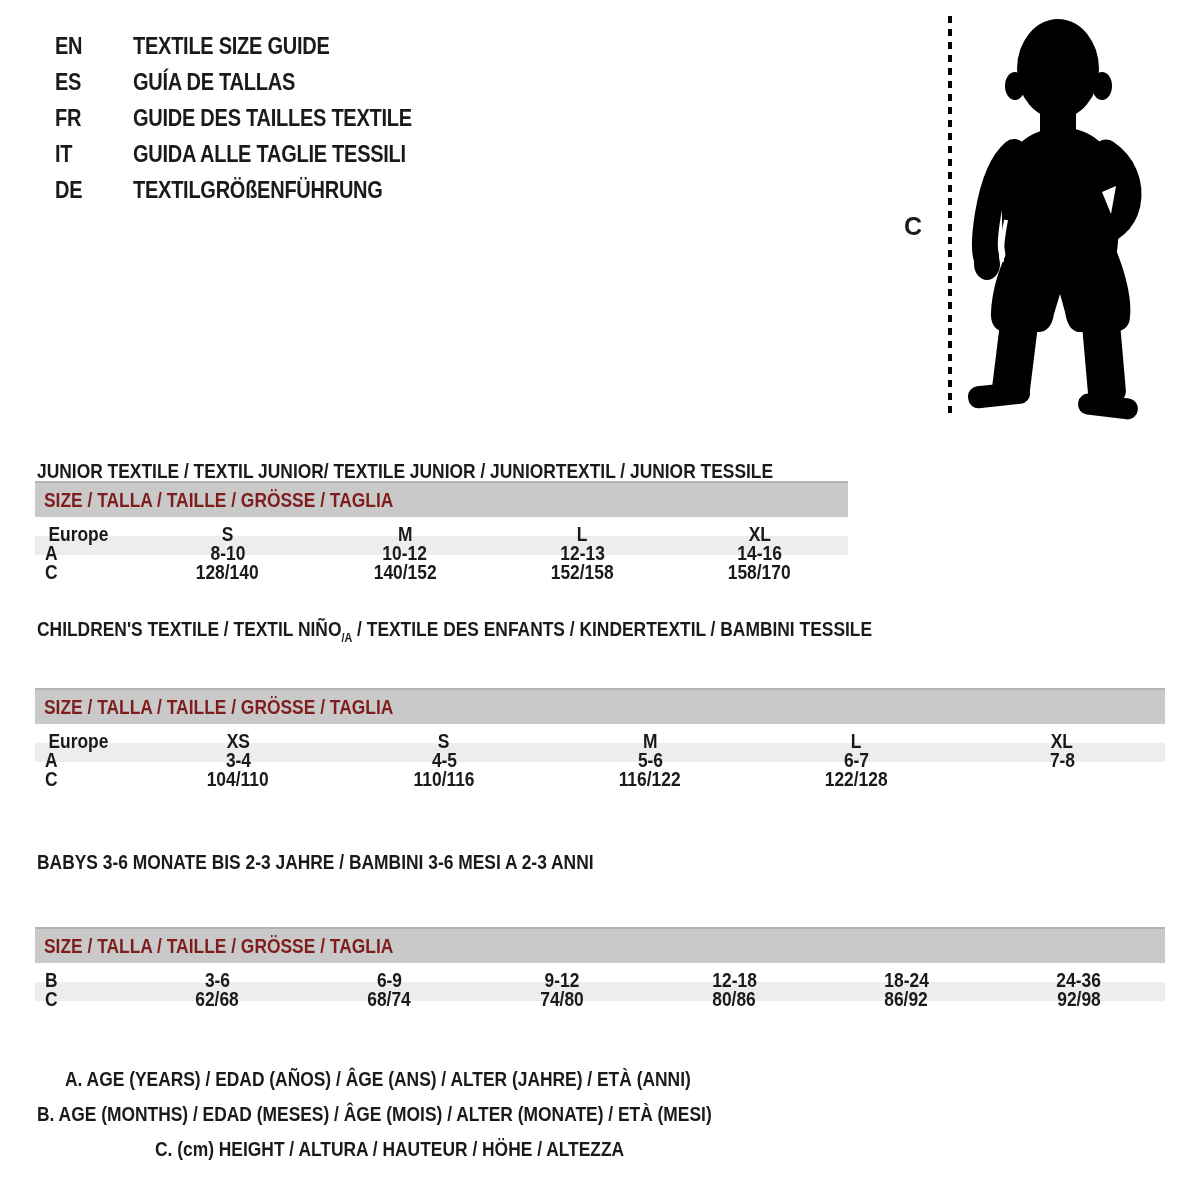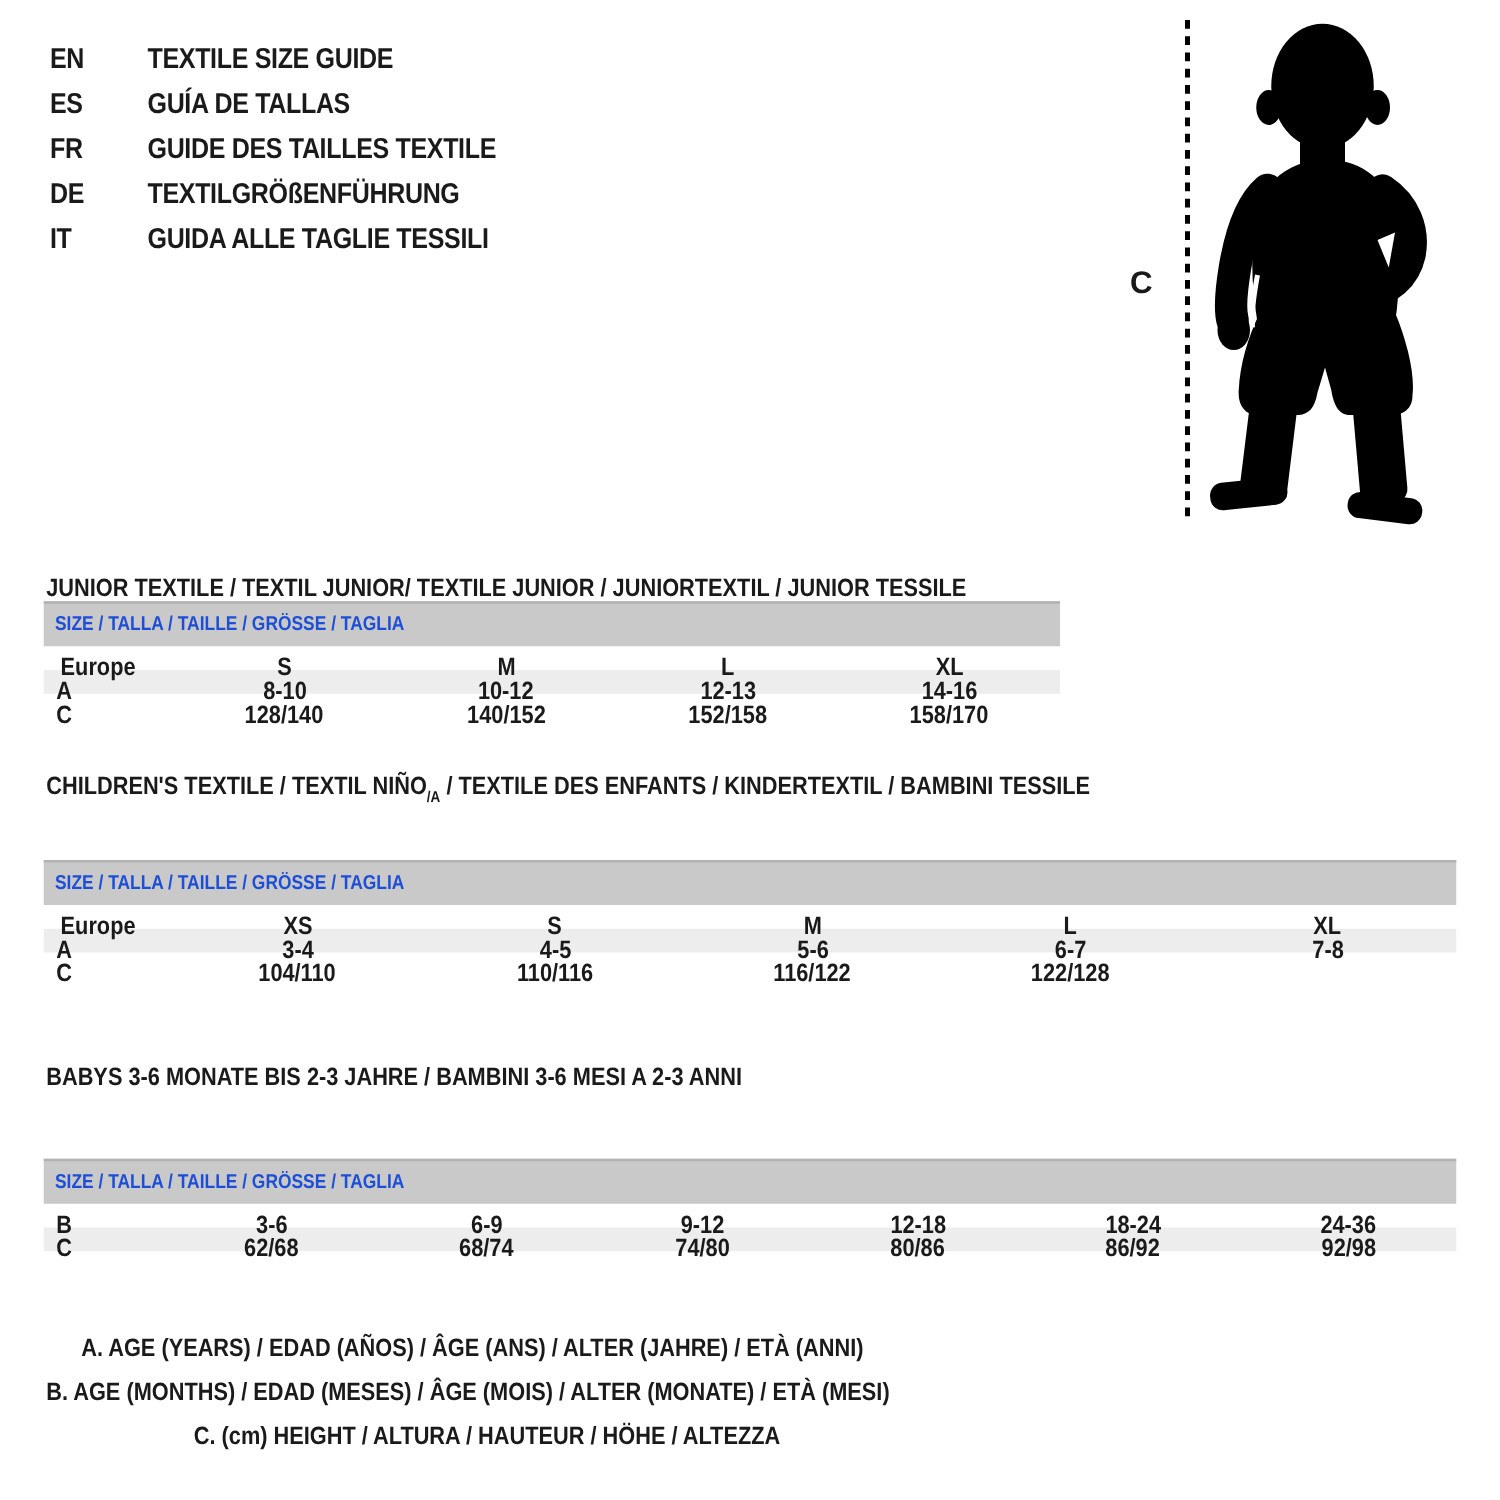--- a/index.html
+++ b/index.html
@@ -6,40 +6,40 @@
   .canvas{
     position:relative;width:1200px;height:1200px;background:#fff;overflow:hidden;
     font-family:"Liberation Sans",sans-serif;font-weight:bold;color:var(--text,#1a1a1a);
   }
   
   .tx{display:inline-block;transform:scaleX(.87);transform-origin:0 50%;white-space:nowrap;}
   .cell .tx{transform-origin:50% 50%;}
 
   
   .langs{position:absolute;left:40px;top:28px;}
-  .lang-row{display:flex;height:36px;align-items:center;font-size:23px;letter-spacing:-0.3px;}
+  .lang-row{display:flex;height:36px;align-items:center;font-size:23px;letter-spacing:-0.3px;margin-left:15px;}
   .lang-code{width:78px;flex:0 0 78px;}
 
   
   .figure-svg{position:absolute;left:940px;top:12px;}
   .c-label{position:absolute;left:904px;top:212px;font-size:25px;}
 
   
   .sec-title{position:absolute;left:37px;font-size:20px;line-height:35px;}
   .sub{font-size:62%;vertical-align:-18%;}
 
   
   .size-table{position:absolute;left:35px;}
   .size-table.junior{top:481px;width:813px;}
   .size-table.children{top:688px;width:1130px;}
   .size-table.babies{top:927px;width:1130px;}
   .bar{
     height:36px;line-height:34px;background:var(--header-bar,#c9c9c9);
     border-top:2px solid #b3b3b3;box-sizing:border-box;
-    padding-left:9px;font-size:16px;color:#1d4ed8;
+    padding-left:9px;font-size:20px;color:#7f1d1d;
   }
   .trow{display:grid;height:19px;line-height:35px;font-size:20px;}
   .junior .trow{grid-template-columns:104px repeat(4,1fr);}
   .children .trow{grid-template-columns:100px repeat(5,1fr);}
   .babies .trow{grid-template-columns:96px repeat(6,1fr);}
   .trow.shaded{background:var(--row-stripe,#ededed);}
   .cell{text-align:center;overflow:visible;}
   .cell.label{text-align:left;padding-left:9px;}
 
   
@@ -57,26 +57,26 @@
     </div>
     <div class="lang-row">
       <span class="lang-code"><span class="tx">ES</span></span>
       <span class="tx">GUÍA DE TALLAS</span>
     </div>
     <div class="lang-row">
       <span class="lang-code"><span class="tx">FR</span></span>
       <span class="tx">GUIDE DES TAILLES TEXTILE</span>
     </div>
     <div class="lang-row">
+      <span class="lang-code"><span class="tx">IT</span></span>
+      <span class="tx">GUIDA ALLE TAGLIE TESSILI</span>
+    </div>
+    <div class="lang-row">
       <span class="lang-code"><span class="tx">DE</span></span>
       <span class="tx">TEXTILGRÖßENFÜHRUNG</span>
-    </div>
-    <div class="lang-row">
-      <span class="lang-code"><span class="tx">IT</span></span>
-      <span class="tx">GUIDA ALLE TAGLIE TESSILI</span>
     </div>
   </div>
 
   <div class="c-label">C</div>
   <svg class="figure-svg" width="210" height="410" viewBox="0 0 210 410" aria-hidden="true">
     <line x1="10" y1="4" x2="10" y2="404" stroke="#000" stroke-width="4" stroke-dasharray="7 6"></line>
     <g fill="#000">
       <ellipse cx="75" cy="74" rx="10" ry="14"></ellipse>
       <ellipse cx="162" cy="74" rx="10" ry="14"></ellipse>
       <ellipse cx="118" cy="57" rx="41" ry="50"></ellipse>

